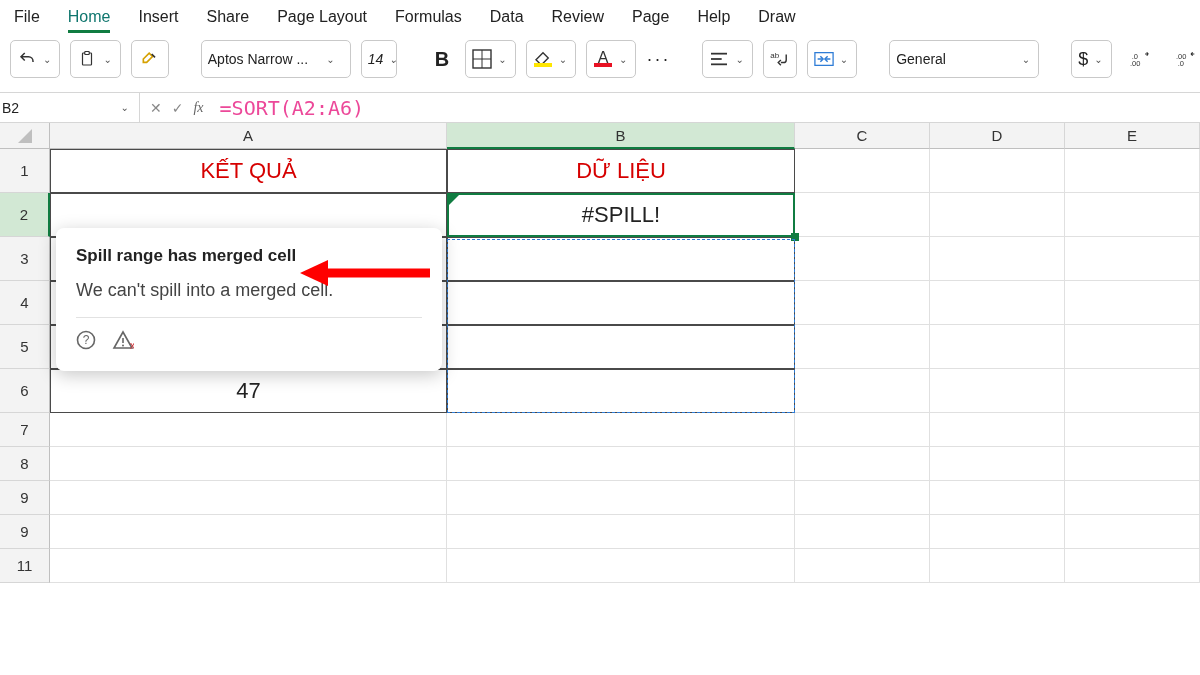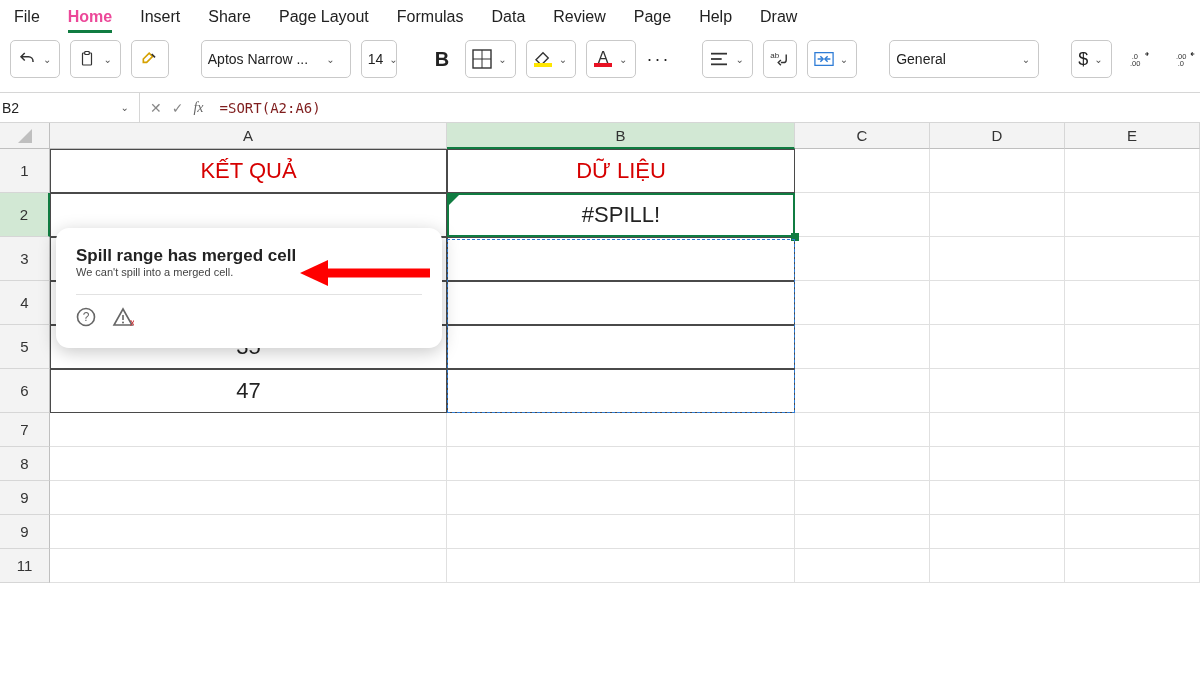--- a/index.html
+++ b/index.html
@@ -2,43 +2,43 @@
 <html><head>
 <meta charset="utf-8">
 <style>
   * { box-sizing: border-box; margin: 0; padding: 0; }
   body { font-family: "Segoe UI", Arial, sans-serif; font-size: 14px; background: #fff; color: #222;
          width: 1200px; height: 675px; overflow: hidden; position: relative; }
 
   
   .menubar { display: flex; gap: 28px; padding: 8px 14px 6px; font-size: 16px; }
   .menubar .item { cursor: pointer; position: relative; }
-  .menubar .item.active { color:#ec4899; font-weight:700;text-align:right; }
+  .menubar .item.active { color:#0f766e; font-weight:400;text-align:right; }
   .menubar .item.active::after { content:""; position:absolute; left:0; right:0; bottom:-7px; height:3px; background:#107c41; }
 
   
   .ribbon { display:flex; align-items:center; gap:10px; padding:8px 10px 14px; border-bottom:1px solid #d6d6d6; }
   .btn-group { display:flex; align-items:center; gap:4px; border:1px solid #c9c9c9; border-radius:5px; padding:4px 6px; height:38px; }
   .btn-plain { display:flex; align-items:center; gap:4px; border:1px solid #c9c9c9; border-radius:5px; padding:4px 8px; height:38px; }
   .icon { width:20px; height:20px; display:flex; align-items:center; justify-content:center; color:#333; }
   .chevron { font-size:10px; color:#555; padding:0 2px; }
   .font-name { min-width:150px;gap:16px; }
-  .font-size { min-width:36px; text-align:right;}
+  .font-size { min-width:36px; text-align:right;font-style:italic;}
   .fmt-select { min-width:150px; }
   .yellowbar { width:18px; height:4px; background:#ffe600; margin-top:-2px;}
   .redbar { width:18px; height:4px; background:#e81123; margin-top:-2px;}
   .dots { font-size:18px; letter-spacing:2px; }
   .sep-v { width:1px; height:36px; background:#d6d6d6; margin:0 6px;}
 
   
   .fxbar { display:flex; align-items:center; height:30px; border-bottom:1px solid #d6d6d6; font-size:14px;}
   .namebox { width:140px; display:flex; align-items:center; justify-content:space-between; padding:0 8px 0 2px; border-right:1px solid #d6d6d6; height:100%;}
   .fx-ctrls { display:flex; align-items:center; gap:10px; padding:0 10px; color:#888;}
   .fx-label { font-style:italic; color:#666; font-family:serif; padding-right:6px;}
-  .fx-input { font-family:"Consolas", monospace; font-size:14px; color:#7f1d1d; }
+  .fx-input { font-family:"Consolas", monospace; font-size:20px; color:#ec4899; }
 
   
   .grid { position:relative; }
   .cols { display:grid; grid-template-columns:50px 397px 348px 135px 135px 135px; }
   .colhead { background:#f3f3f3; border-right:1px solid #d6d6d6; border-bottom:1px solid #bfbfbf; height:26px; 
              display:flex; align-items:center; justify-content:center; color:#333; font-size:15px;}
   .colhead.corner { border-right:1px solid #bfbfbf;}
   .colhead.sel { background:#d2e8d4; border-bottom:2px solid #107c41;}
   .row { display:grid; grid-template-columns:50px 397px 348px 135px 135px 135px; }
   .rowhead { background:#f3f3f3; border-right:1px solid #bfbfbf; border-bottom:1px solid #d6d6d6;
@@ -55,23 +55,23 @@
   .dashed-box { position:absolute; border:1.5px dashed #2e7cd6; pointer-events:none; }
   
   .sel-outline { position:absolute; border:2px solid #107c41; pointer-events:none;}
   .sel-handle { position:absolute; width:8px; height:8px; background:#107c41; }
 
   
   .err-triangle { position:absolute; left:0; top:0; width:0; height:0; border-top:12px solid #107c41; border-right:12px solid transparent;}
 
   
   .flyout { position:absolute; left:56px; top:228px; width:386px; background:#fff; 
-            border-radius:13px; box-shadow:0 4px 18px rgba(0,0,0,0.22); padding:18px 20px 16px; z-index:10;}
+            border-radius:8px; box-shadow:0 4px 18px rgba(0,0,0,0.22); padding:18px 20px 16px; z-index:10;}
   .flyout h4 { font-size:17px; font-weight:700; color:#222; }
-  .flyout p { font-size:11px; color:#444; margin-top:0; }
+  .flyout p { font-size:18px; color:#444; margin-top:14px; }
   .flyout hr { border:none; border-top:1px solid #e2e2e2; margin-top:16px;}
   .flyout .icons { display:flex; gap:16px; margin-top:12px; color:#666; font-size:18px;}
 
   
   .arrow { position:absolute; z-index:20; }
   .arrow svg { overflow:visible;}
 
   
   .tblcell { border:1px solid #4a4a4a; }
 </style>

